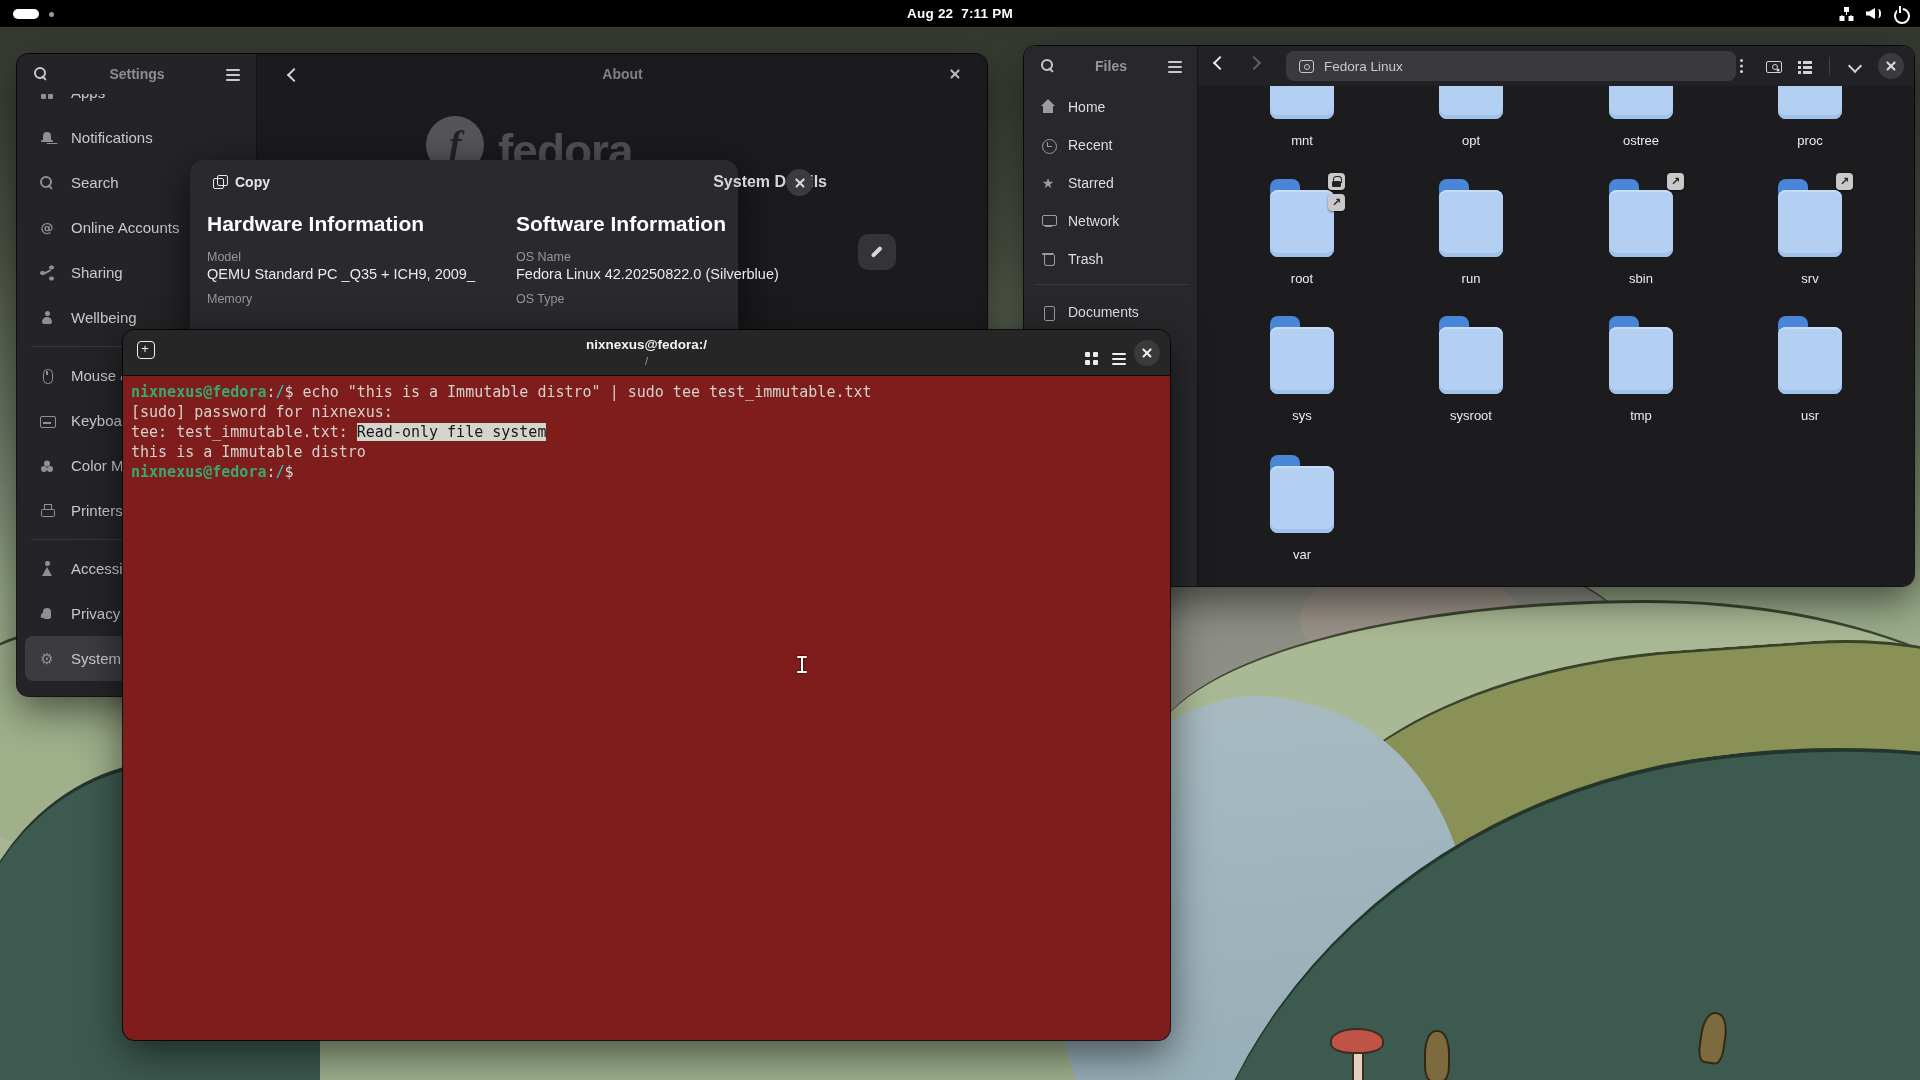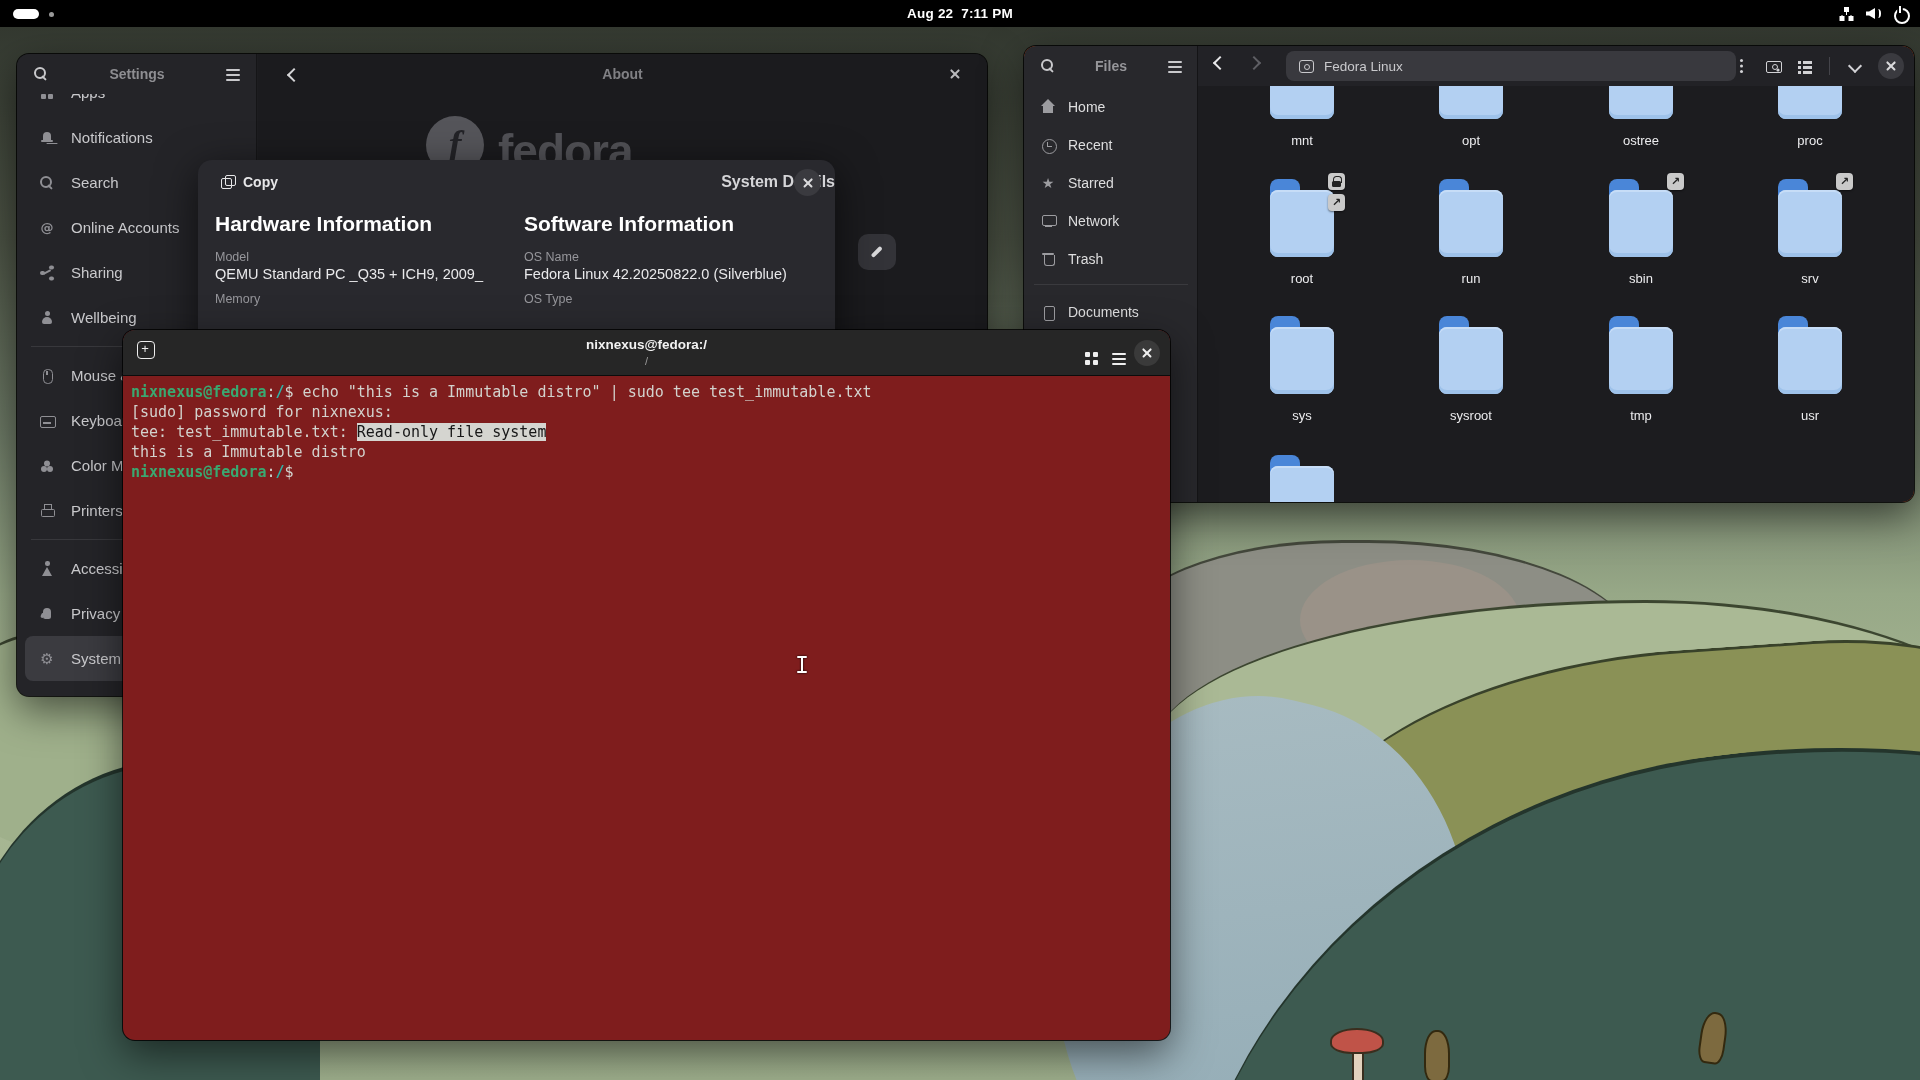--- a/index.html
+++ b/index.html
@@ -42,21 +42,21 @@
   .side-item .icon{color:#8f8f94;flex:none;}
   .side-item.selected{background:#3b3b40;}
   .side-sep{height:1px;background:#38383c;margin:6px 6px;}
   #st-main{position:absolute;left:241px;top:0;width:729px;height:642px;background:#1b1b1e;}
   #about-title{position:absolute;left:0;top:0;width:729px;height:40px;text-align:center;line-height:40px;font-weight:bold;font-size:14px;color:#808084;}
   #fedora-logo-circle{position:absolute;left:168px;top:62px;width:58px;height:58px;background:#55555a;border-radius:50%;color:#232327;font:italic bold 38px "Liberation Serif",serif;text-align:center;line-height:56px;}
   #fedora-logo-text{position:absolute;left:240px;top:70px;font-weight:bold;font-size:46px;letter-spacing:-1px;color:#515156;}
   #hostname-edit{position:absolute;left:600px;top:180px;width:38px;height:36px;background:#333338;border-radius:10px;color:#d8d8da;}
 
   
-  #dlg{left:198px;top:160px;width:637px;height:200px;background:#29292e;border-radius:14px 14px 0 0;
+  #dlg{left:190px;top:160px;width:548px;height:200px;background:#29292e;border-radius:14px 14px 0 0;
     box-shadow:0 10px 40px rgba(0,0,0,.6);}
   #dlg-head{position:absolute;left:0;top:0;width:637px;height:44px;}
   #dlg-copy{position:absolute;left:14px;top:8px;height:28px;display:flex;align-items:center;gap:7px;color:#e7e7e9;font-weight:bold;font-size:14px;padding:0 8px;border-radius:7px;}
   #dlg-title{position:absolute;left:0;top:0;width:637px;text-align:right;line-height:44px;font-weight:bold;font-size:16px;color:#d5d5d8;}
   #dlg-close{position:absolute;right:14px;top:9px;width:27px;height:27px;border-radius:50%;background:#3a3a3f;color:#dadadc;}
   .dlg-col{position:absolute;top:52px;width:300px;}
   #dlg-hw{left:17px;} #dlg-sw{left:326px;}
   .dlg-h2{font-weight:bold;font-size:21px;color:#fff;margin:0 0 14px 0;}
   .dlg-label{font-size:12.5px;color:#96969b;margin-top:10px;}
   .dlg-value{font-size:14.5px;color:#e9e9eb;margin-top:2px;white-space:nowrap;}
@@ -74,21 +74,21 @@
     font-family:"DejaVu Sans Mono",monospace;font-size:15px;line-height:20px;color:#d3d2cd;white-space:pre;}
   .t-green{color:#3aa870;font-weight:bold;}
   .t-teal{color:#2fb3a7;font-weight:bold;}
   .t-sel{background:#d5d5d0;color:#171717;}
   
   #ibeam{position:absolute;left:795px;top:655px;width:14px;height:20px;filter:drop-shadow(0 0 1px #000);}
   #ibeam::before{content:"";position:absolute;left:6px;top:2px;width:2px;height:16px;background:#fff;}
   #ibeam::after{content:"";position:absolute;left:2px;top:1px;width:10px;height:2px;background:#fff;box-shadow:0 15px 0 #fff;border-radius:1px;}
 
   
-  #win-files{left:1024px;top:46px;width:890px;height:456px;background:#c2410c;overflow:hidden;}
+  #win-files{left:1024px;top:46px;width:890px;height:540px;background:#c2410c;overflow:hidden;}
   #fl-side{position:absolute;left:0;top:0;width:174px;height:540px;background:#28282c;border-right:1px solid #141416;}
   #fl-side-title{position:absolute;left:0;top:0;width:174px;height:40px;text-align:center;line-height:40px;font-weight:bold;font-size:14px;color:#96969a;}
   #fl-list{position:absolute;left:6px;top:44px;width:162px;}
   .fl-item{height:34px;margin-bottom:4px;display:flex;align-items:center;gap:12px;padding:0 10px;border-radius:7px;color:#dededf;font-size:14px;}
   .fl-item .icon{color:#9c9ca0;flex:none;}
   .fl-sep{height:1px;background:#3a3a3e;margin:8px 4px 10px 4px;}
   #fl-head{position:absolute;left:174px;top:0;width:716px;height:40px;background:#222226;}
   #fl-back{position:absolute;left:12px;top:8px;width:24px;height:24px;color:#e8e8ea;}
   #fl-fwd{position:absolute;left:48px;top:8px;width:24px;height:24px;color:#5f5f64;}
   #fl-pathbar{position:absolute;left:88px;top:5px;width:450px;height:30px;background:#39393e;border-radius:8px;display:flex;align-items:center;gap:10px;padding:0 12px;color:#c9c9cc;font-weight:normal;font-size:13.5px;}

